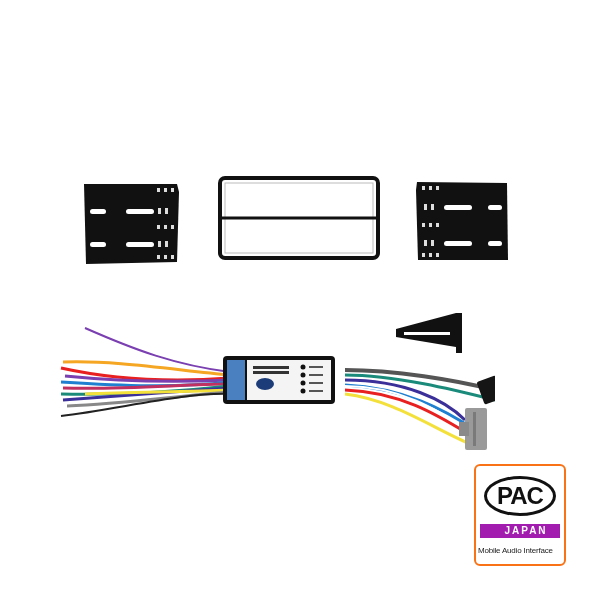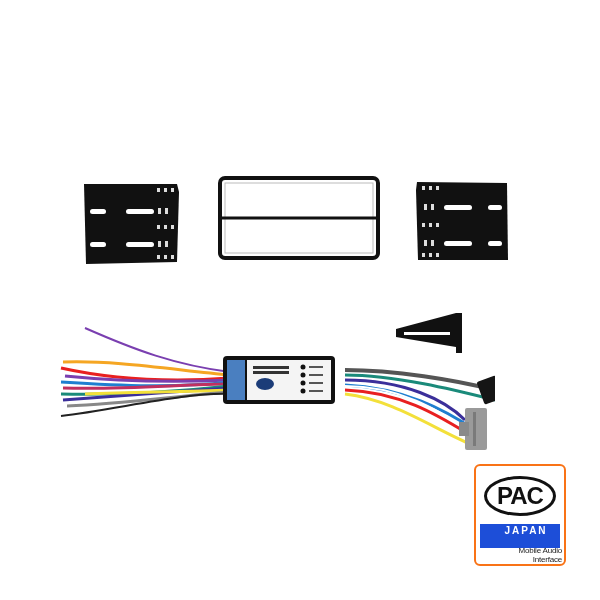--- a/index.html
+++ b/index.html
@@ -12,27 +12,27 @@
       border: 2px solid #f97316; border-radius: 6px; background: #fff; box-sizing: border-box;
     }
     .logo-oval {
       position: absolute; left: 8px; top: 10px; width: 72px; height: 40px;
       border: 3px solid #111; border-radius: 50%; box-sizing: border-box;
       display: flex; align-items: center; justify-content: center;
       font-family: "Liberation Sans", sans-serif; font-weight: 900;
       font-size: 24px; letter-spacing: -1px; color: #111;
     }
     .logo-bar {
-      position: absolute; left: 4px; right: 4px; top: 58px; height: 24px;
-      background: #1d4ed8; color: #fff; font-weight: 700; font-size: 10px;
+      position: absolute; left: 4px; right: 4px; top: 58px; height: 14px;
+      background: #a21caf; color: #fff; font-weight: 700; font-size: 10px;
       letter-spacing: 2px; text-align: center; line-height: 14px; padding-left: 12px;
     }
     .logo-tag {
-      position: absolute; left: 18px; right: 2px; top: 80px;
-      font-size: 8px; color: #222; text-align: right; letter-spacing: -0.2px;
+      position: absolute; left: 2px; right: 2px; top: 80px;
+      font-size: 8px; color: #222; text-align: left; letter-spacing: -0.2px;
     }
   </style>
 </head>
 <body>
 
 <div class="abs" style="left:82px; top:182px;">
   <svg width="100" height="85" viewBox="0 0 100 85">
     <path d="M2 2 L95 2 L97 10 L95 80 L4 82 Z" fill="#111"></path>
     <rect x="8" y="27" width="16" height="5" rx="2.5" fill="#fff"></rect>
     <rect x="44" y="27" width="28" height="5" rx="2.5" fill="#fff"></rect>

